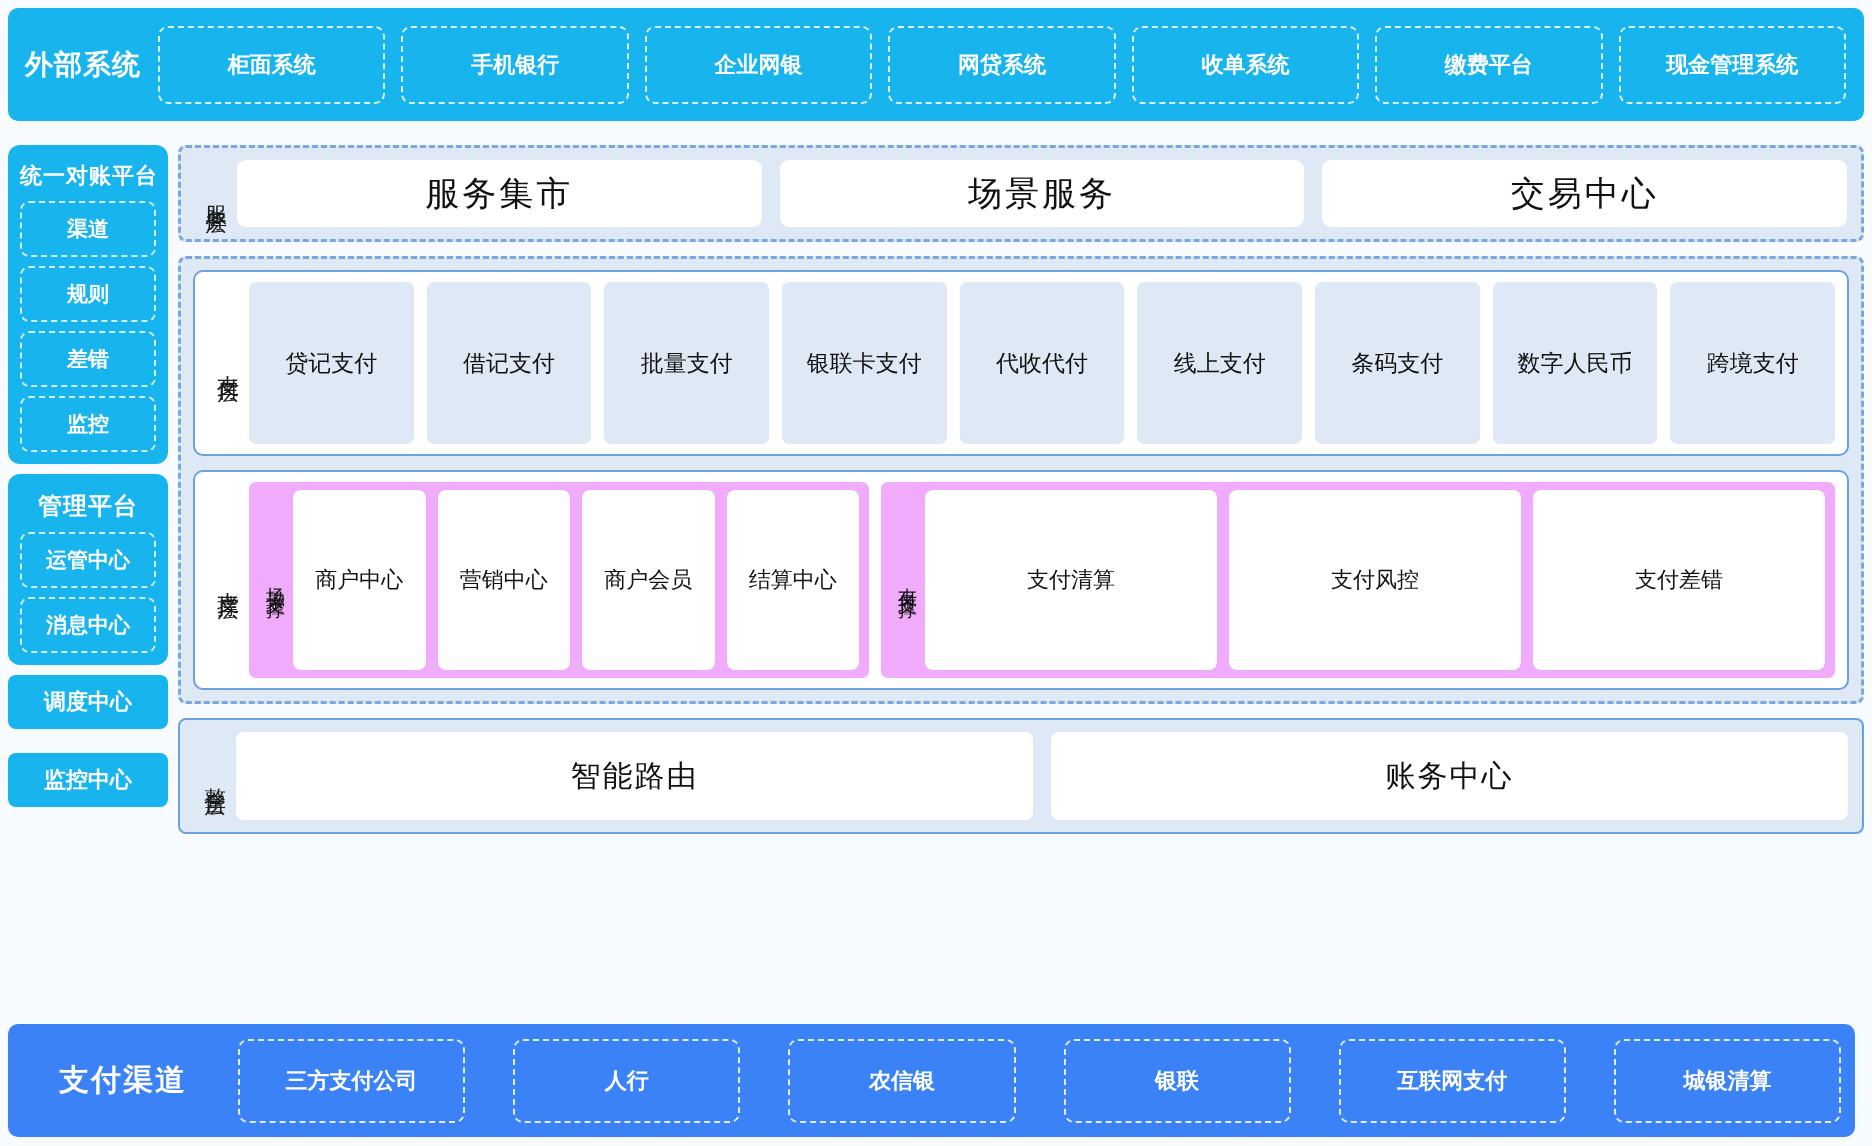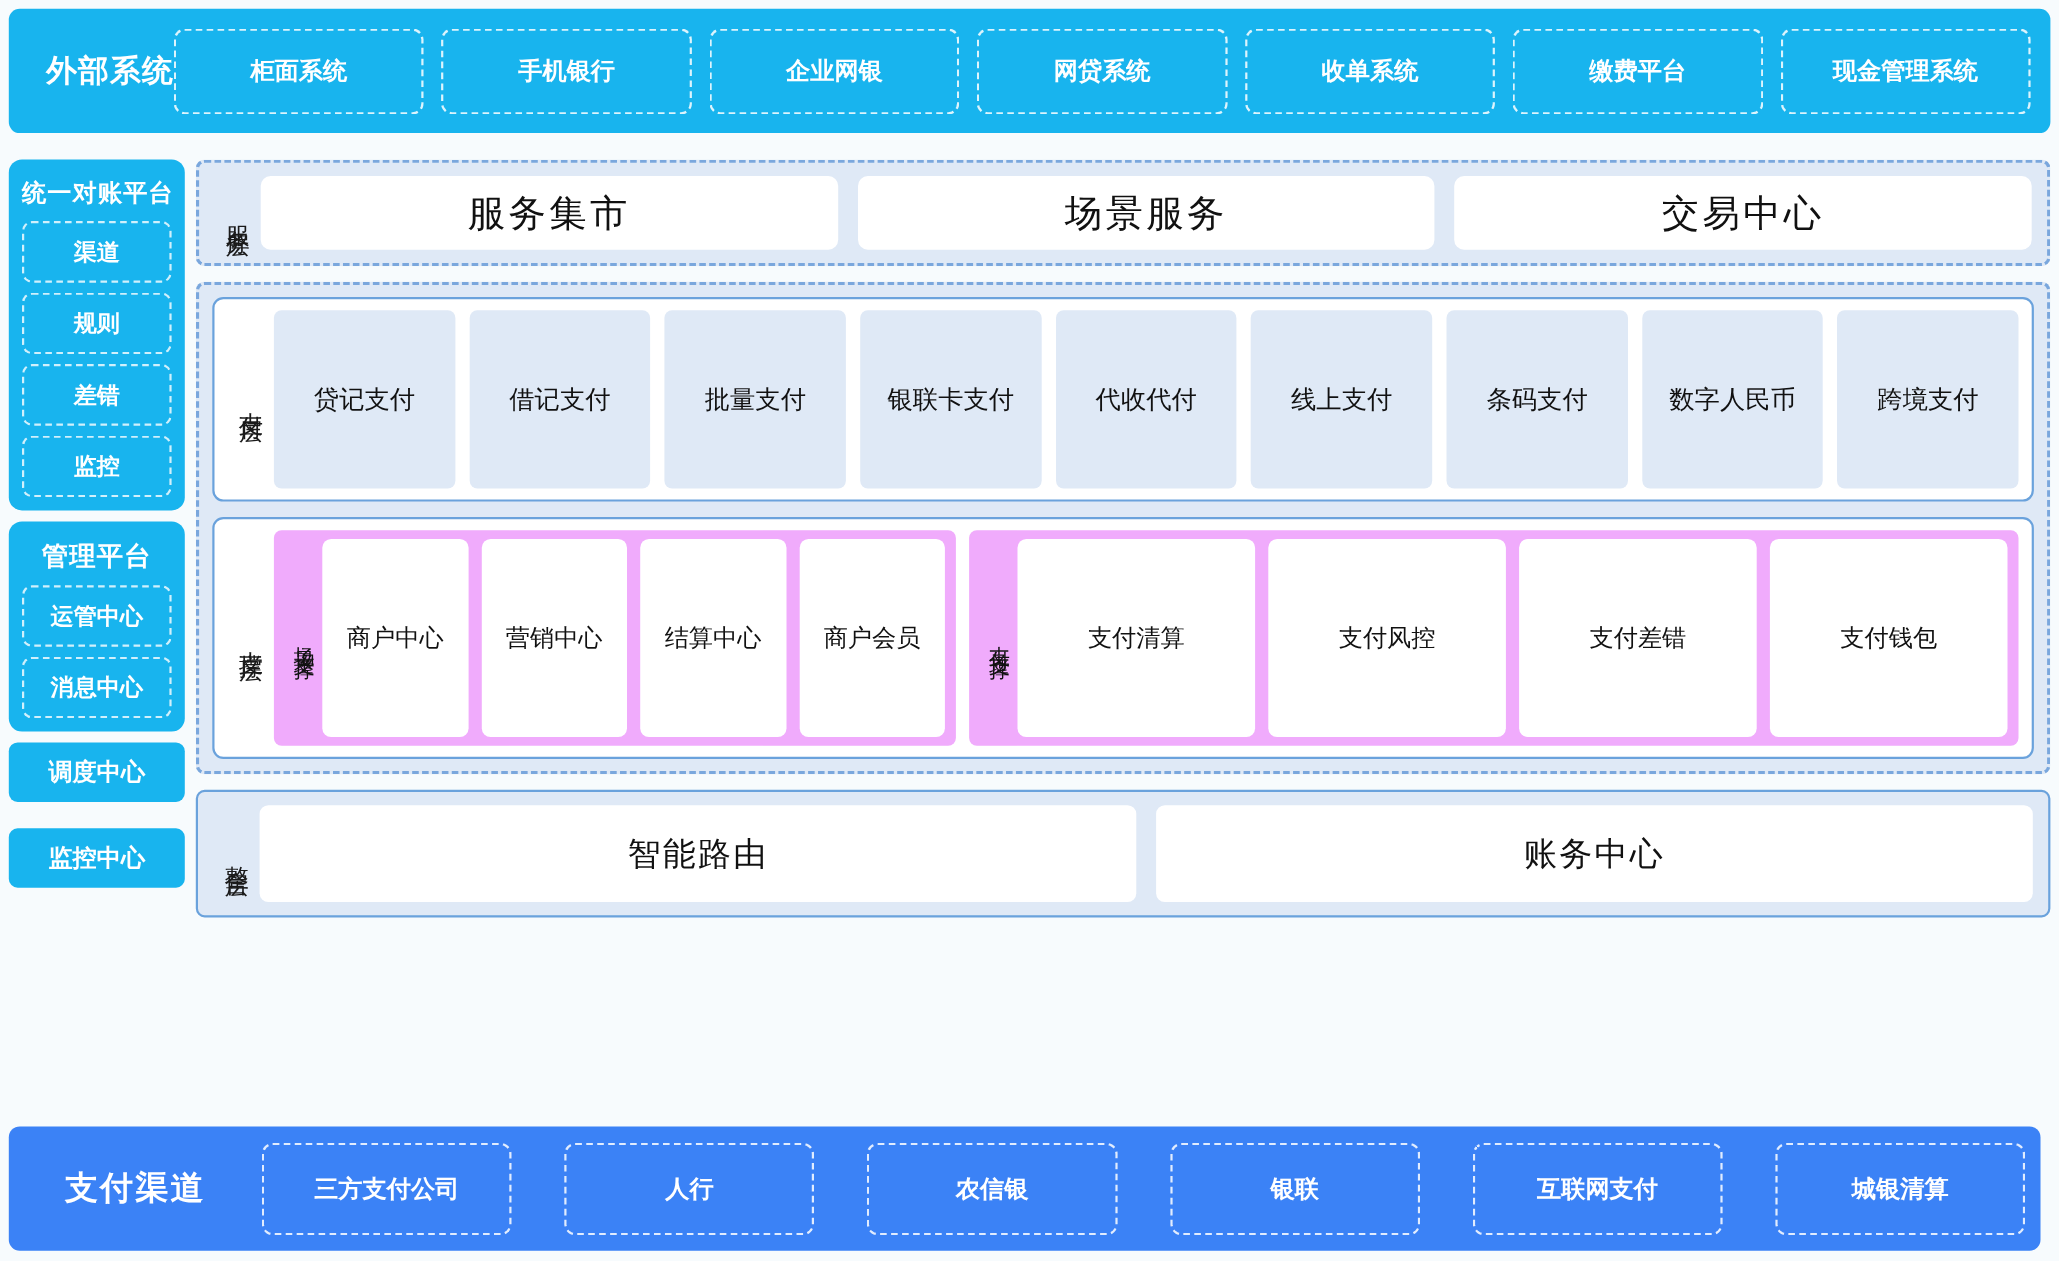--- a/index.html
+++ b/index.html
@@ -21,21 +21,21 @@
 
   
   .topbar{
     position:absolute;left:8px;top:8px;width:1856px;height:113px;
     background:#18b4ee;border-radius:10px;
     display:flex;align-items:center;box-sizing:border-box;
     padding:0 14px 0 0;
   }
   .topbar .sidelabel{
     width:150px;flex:0 0 150px;color:#fff;font-size:28px;font-weight:bold;
-    text-align:right;letter-spacing:1px;
+    text-align:center;letter-spacing:1px;
   }
   .topbar .items{flex:1;display:flex;gap:16px;padding-right:4px;}
   .topbar .items > div{
     flex:1;height:74px;font-size:22px;
   }
 
   
   .bottombar{
     position:absolute;left:8px;top:1024px;width:1847px;height:113px;
     background:#3b82f6;border-radius:10px;
@@ -224,32 +224,31 @@
 
       <div class="whiteband support">
         <div class="vlabel">支撑层</div>
         <div class="groups">
 
           <div class="group scene">
             <div class="glabel">场景支撑</div>
             <div class="gcards">
               <div>商户中心</div>
               <div>营销中心</div>
+              <div>商户会员</div>
               <div>结算中心</div>
-              <div>商户会员</div>
             </div>
           </div>
 
           <div class="group paysup">
             <div class="glabel">支付支撑</div>
             <div class="gcards">
               <div>支付清算</div>
               <div>支付风控</div>
               <div>支付差错</div>
-              <div>支付钱包</div>
             </div>
           </div>
 
         </div>
       </div>
 
     </div>
 
     <div class="integration">
       <div class="vlabel">整合层</div>

